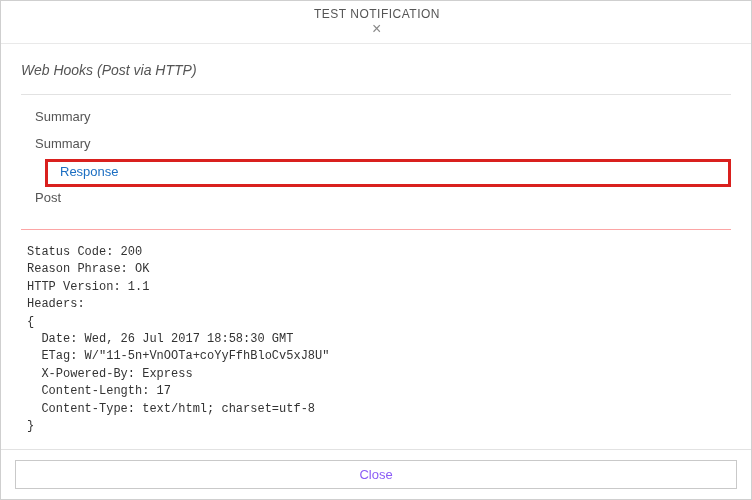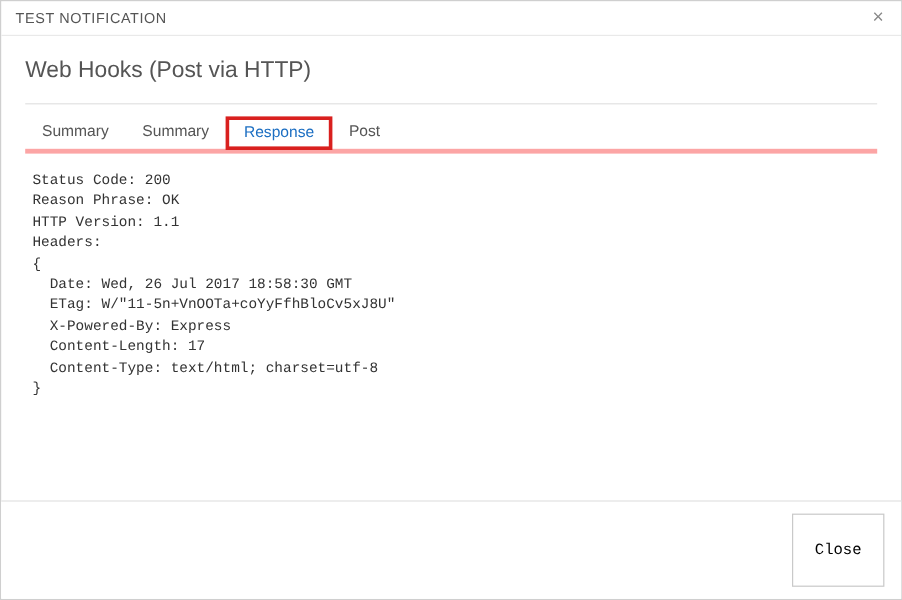--- a/index.html
+++ b/index.html
@@ -1,15 +1,15 @@
 <!DOCTYPE html>
 <html><head>
   <meta charset="utf-8">
   <style>
-    * { box-sizing: border-box; margin: 0; padding: 0; }
+    * { box-sizing: border-box; margin: 0; padding: 0; flex-direction: column; }
     body {
       font-family: "Segoe UI", Arial, sans-serif;
       background: #fff;
       width: 752px;
       height: 500px;
       overflow: hidden;
       border: 1px solid #cfcfcf;
     }
     .titlebar {
       display: flex;
@@ -25,49 +25,51 @@
       font-size: 16px;
       color: #888;
       cursor: pointer;
       padding: 0 4px;
       line-height: 1;
     }
     .content {
       padding: 14px 20px 0 20px;
     }
     .heading {
-      font-size: 19px;
+      font-size: 14px;
       font-weight: 300;
       color: #555;
       padding: 4px 0 16px 0;
+      font-style: italic;
     }
     .hr-top {
       border: none;
       border-top: 1px solid #e2e2e2;
       margin-bottom: 10px;
     }
     .tabs {
       display: flex;
       gap: 0;
-      border-bottom: 4px solid #fca5a5;
-      padding-bottom: 0;
+      border-bottom: 1px solid #fca5a5;
+      padding-bottom: 16px;
     }
     .tab {
       font-size: 13px;
       color: #555;
       padding: 4px 14px 8px 14px;
       cursor: pointer;
     }
     .tab.active {
       color: #1b6ec2;
     }
     .tab.highlighted {
       border: 3px solid #d9201e;
       padding: 2px 12px 5px 12px;
       margin-bottom: -1px;
+      margin-left: 24px;
     }
     .response-body {
       font-family: Consolas, "Courier New", monospace;
       font-size: 12px;
       color: #333;
       white-space: pre;
       padding: 14px 6px;
       line-height: 1.45;
       height: 290px;
       overflow: auto;
@@ -77,25 +79,25 @@
       left: 1px; right: 1px; bottom: 1px;
       border-top: 1px solid #e2e2e2;
       display: flex;
       justify-content: flex-end;
       padding: 10px 14px;
       background: #fff;
     }
     .btn {
       border: 1px solid #c9c9c9;
       background: #fff;
-      color: #000000;
+      color: #8b5cf6;
       font-size: 13px;
-      padding: 22px 18px;
+      padding: 6px 18px;
       cursor: pointer;
-      font-family: Liberation Mono, monospace;
+      font-family: Liberation Sans, sans-serif;
     }
   </style>
 </head>
 <body>
 
 <div class="titlebar">
   <span>TEST NOTIFICATION</span>
   <span class="close">×</span>
 </div>
 

